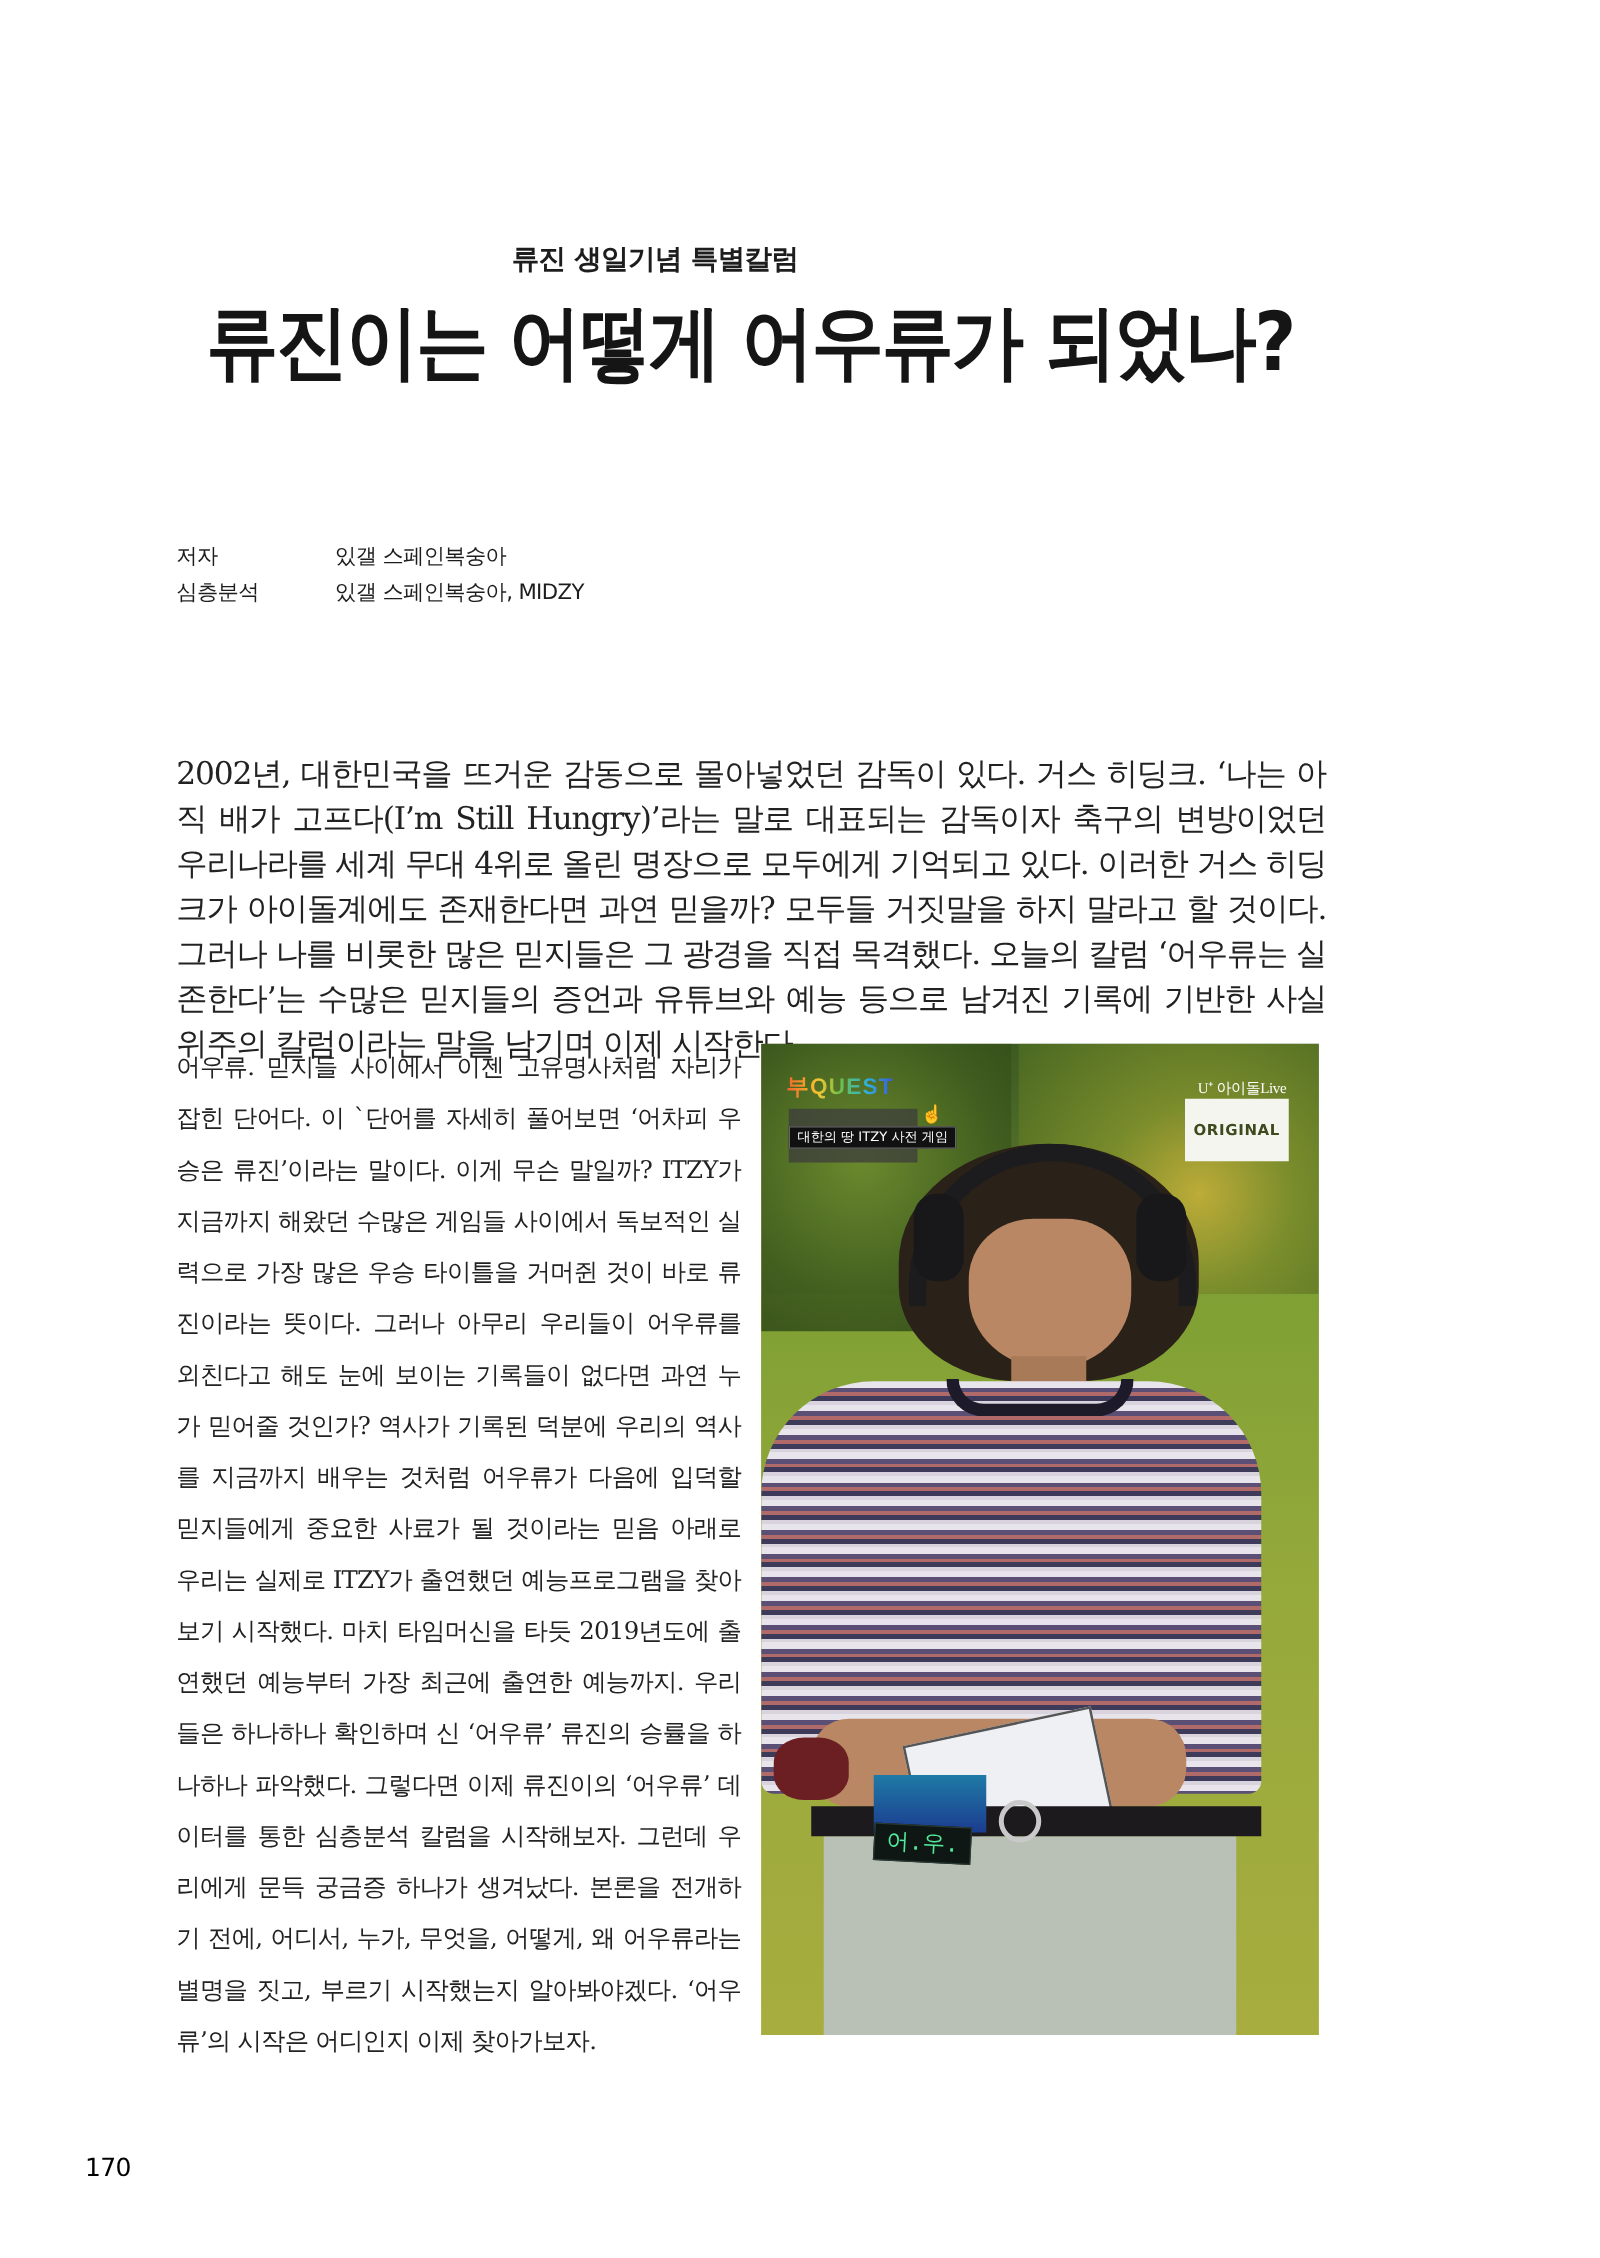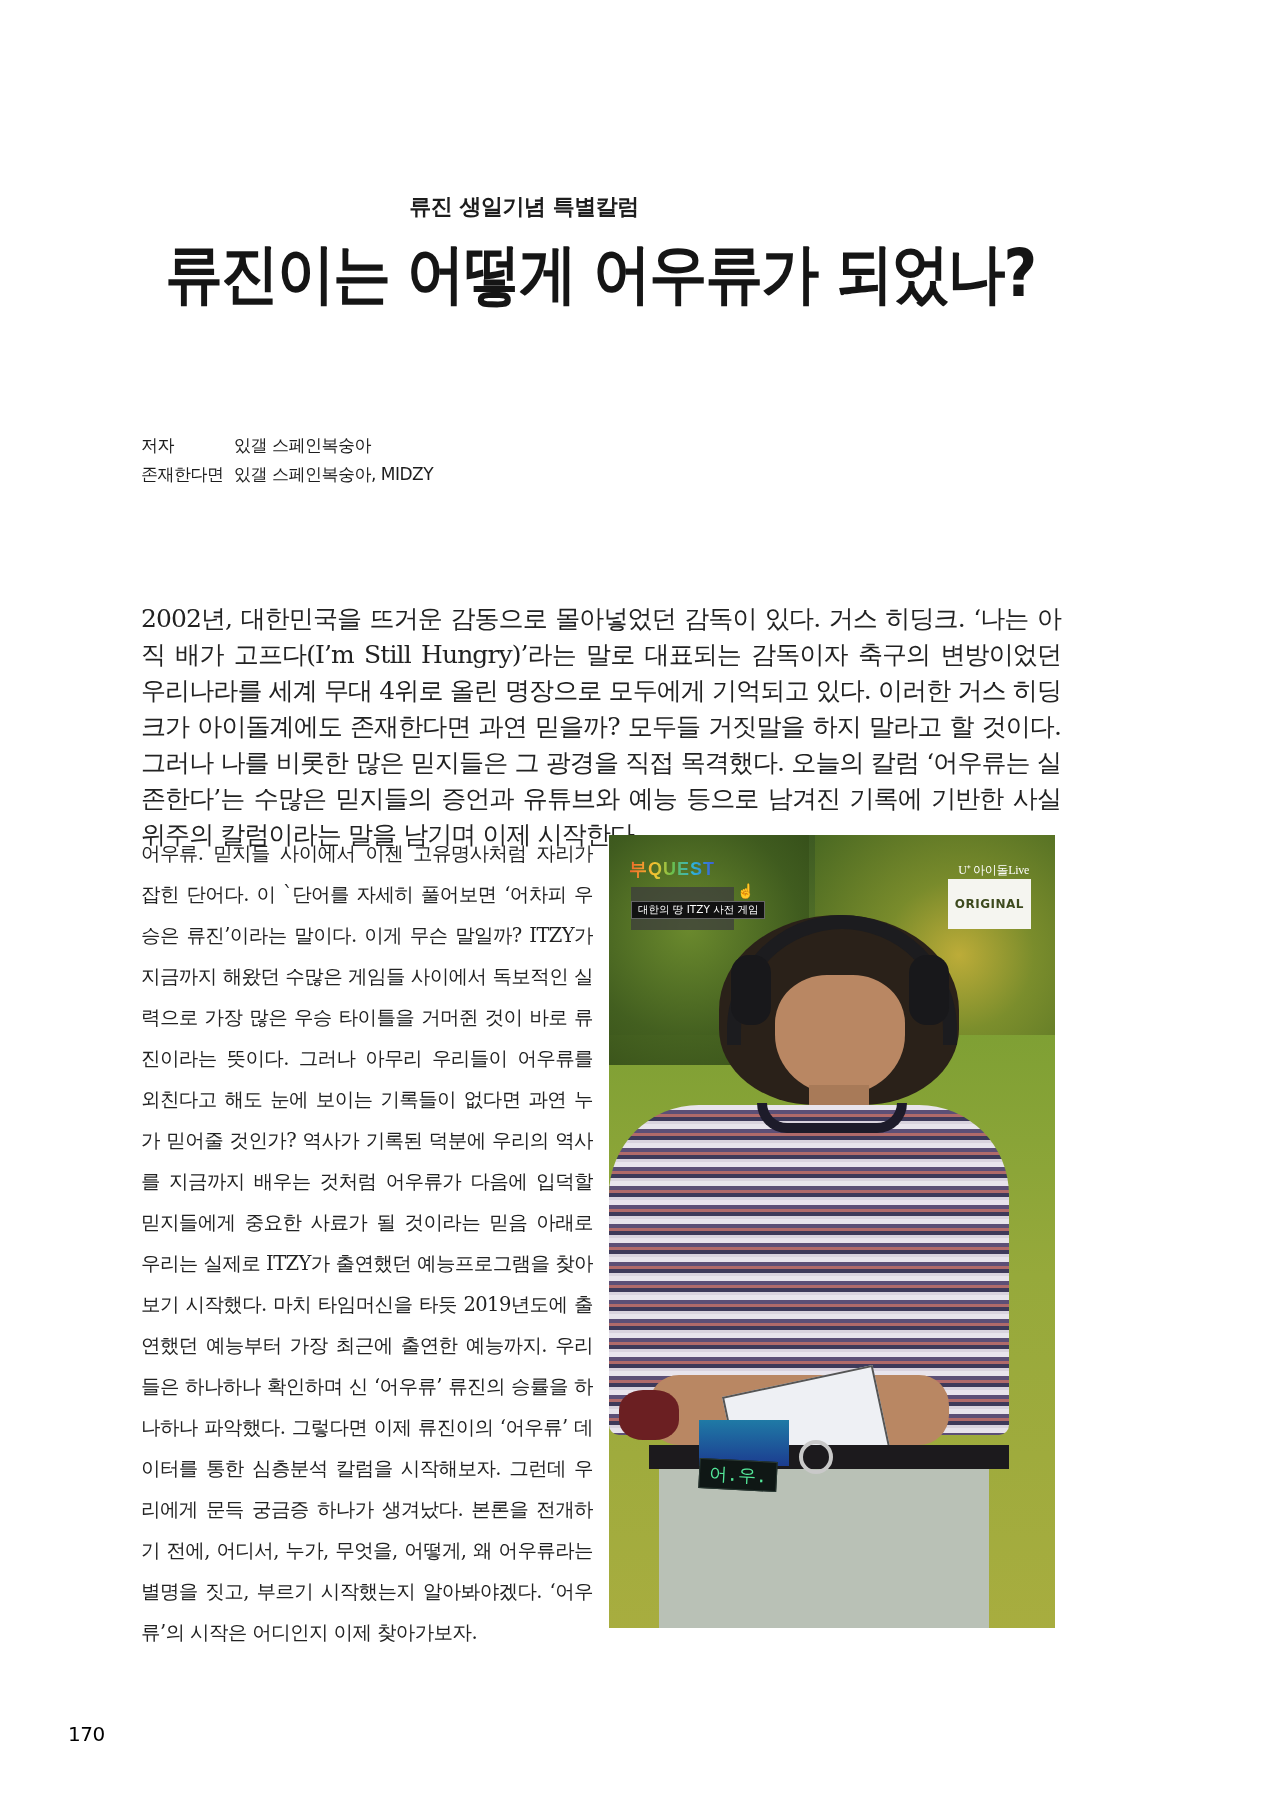--- a/index.html
+++ b/index.html
@@ -9,21 +9,21 @@
     font-family: "DejaVu Sans", sans-serif; font-weight: bold; font-size: 22px; color: #1d1d1d; letter-spacing: -0.5px;
   }
   .title {
     position: absolute; left: 0; width: 1200px; top: 236px; text-align: center;
     font-family: "DejaVu Sans", sans-serif; font-weight: bold; font-size: 58px; color: #151515; letter-spacing: -2px;
     transform: scaleY(1.12);
   }
   .meta { position: absolute; left: 141px; top: 431px; font-family: "DejaVu Sans", sans-serif; font-size: 17px; color: #1d1d1d; }
   .meta-row { display: flex; height: 29px; line-height: 29px; }
   .meta-label { width: 93px; font-weight: normal; letter-spacing: -0.5px; }
-  .meta-value { letter-spacing: -0.5px; }
+  .meta-value { letter-spacing: -0.5px; margin-left: 34px; }
   .intro {
     position: absolute; left: 141px; top: 601px; width: 920px;
     font-family: "DejaVu Serif", serif; font-size: 25px; line-height: 36px; color: #222;
     letter-spacing: -0.9px; text-align: justify;
   }
   .intro p { margin: 0; }
   .col {
     position: absolute; left: 141px; top: 833px; width: 452px;
     font-family: "DejaVu Serif", serif; font-size: 19.5px; line-height: 41px; color: #222;
     letter-spacing: -0.6px; text-align: justify;
@@ -79,21 +79,21 @@
 
 <div class="kicker">류진 생일기념 특별칼럼</div>
 <div class="title">류진이는 어떻게 어우류가 되었나?</div>
 
 <div class="meta">
   <div class="meta-row">
     <span class="meta-label">저자</span>
     <span class="meta-value">있갤 스페인복숭아</span>
   </div>
   <div class="meta-row">
-    <span class="meta-label">존재한다면</span>
+    <span class="meta-label">심층분석</span>
     <span class="meta-value">있갤 스페인복숭아, MIDZY</span>
   </div>
 </div>
 
 <div class="intro">
   <p> 2002년, 대한민국을 뜨거운 감동으로 몰아넣었던 감독이 있다. 거스 히딩크. ‘나는 아직 배가 고프다(I’m Still Hungry)’라는 말로 대표되는 감독이자 축구의 변방이었던 우리나라를 세계 무대 4위로 올린 명장으로 모두에게 기억되고 있다. 이러한 거스 히딩크가 아이돌계에도 존재한다면 과연 믿을까? 모두들 거짓말을 하지 말라고 할 것이다. 그러나 나를 비롯한 많은 믿지들은 그 광경을 직접 목격했다. 오늘의 칼럼 ‘어우류는 실존한다’는 수많은 믿지들의 증언과 유튜브와 예능 등으로 남겨진 기록에 기반한 사실 위주의 칼럼이라는 말을 남기며 이제 시작한다.</p>
 </div>
 
 <div class="col">
   <p>어우류. 믿지들 사이에서 이젠 고유명사처럼 자리가 잡힌 단어다. 이 `단어를 자세히 풀어보면 ‘어차피 우승은 류진’이라는 말이다. 이게 무슨 말일까? ITZY가 지금까지 해왔던 수많은 게임들 사이에서 독보적인 실력으로 가장 많은 우승 타이틀을 거머쥔 것이 바로 류진이라는 뜻이다. 그러나 아무리 우리들이 어우류를 외친다고 해도 눈에 보이는 기록들이 없다면 과연 누가 믿어줄 것인가? 역사가 기록된 덕분에 우리의 역사를 지금까지 배우는 것처럼 어우류가 다음에 입덕할 믿지들에게 중요한 사료가 될 것이라는 믿음 아래로 우리는 실제로 ITZY가 출연했던 예능프로그램을 찾아보기 시작했다. 마치 타임머신을 타듯 2019년도에 출연했던 예능부터 가장 최근에 출연한 예능까지. 우리들은 하나하나 확인하며 신 ‘어우류’ 류진의 승률을 하나하나 파악했다. 그렇다면 이제 류진이의 ‘어우류’ 데이터를 통한 심층분석 칼럼을 시작해보자. 그런데 우리에게 문득 궁금증 하나가 생겨났다. 본론을 전개하기 전에, 어디서, 누가, 무엇을, 어떻게, 왜 어우류라는 별명을 짓고, 부르기 시작했는지 알아봐야겠다. ‘어우류’의 시작은 어디인지 이제 찾아가보자.</p>

